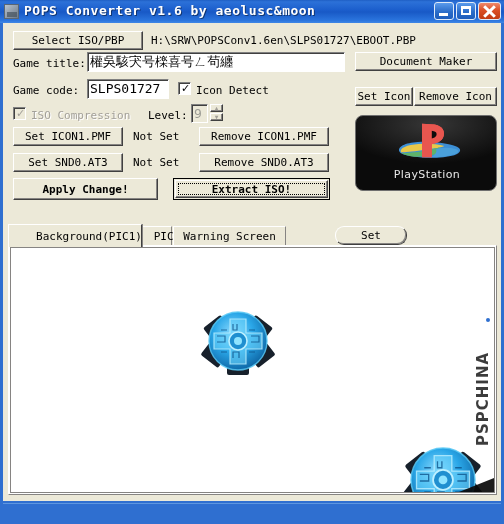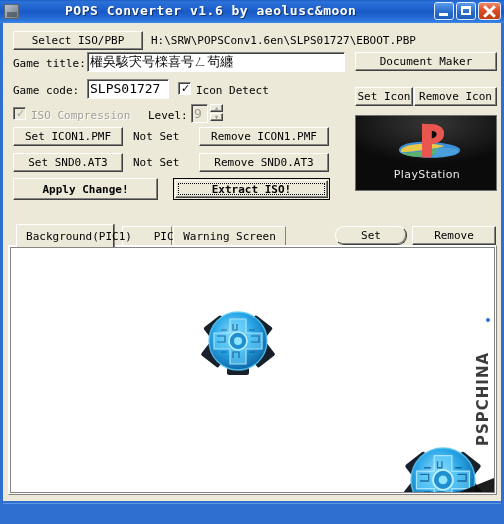--- a/index.html
+++ b/index.html
@@ -55,21 +55,20 @@
   #titlebar-text {
     position: absolute;
     left: 24px; top: 3px;
     color: #ffffff;
     font-family: "DejaVu Sans Mono", "Liberation Mono", monospace;
     font-size: 13px;
     font-weight: bold;
     letter-spacing: 0.5px;
     white-space: nowrap;
     text-shadow: 1px 1px 0 rgba(0,0,0,.45);
-    margin-left: 41px;
   }
 
   .wbtn {
     position: absolute;
     top: 2px;
     width: 20px; height: 18px;
     border: 1px solid #dfeaf8;
     border-radius: 3px;
     box-sizing: border-box;
   }
@@ -280,21 +279,21 @@
     overflow: hidden;
   }
 
   
   #ps-box {
     position: absolute;
     left: 352px; top: 92px;
     width: 142px; height: 76px;
     background: #0b0b0b;
     border: 1px solid #6f6f6f;
-    border-radius: 0;
+    border-radius: 8px;
     box-sizing: border-box;
     overflow: hidden;
   }
   #ps-box .glow {
     position: absolute;
     left: -20px; top: -32px;
     width: 190px; height: 80px;
     background: radial-gradient(ellipse at 50% 50%, rgba(90,90,90,.55), rgba(0,0,0,0) 70%);
   }
   #ps-logo {
@@ -445,26 +444,25 @@
     <div class="btn" style="left:10px; top:130px; width:110px; height:19px;">Set SND0.AT3</div>
     <div class="lbl" style="left:130px; top:133px;">Not Set</div>
     <div class="btn" style="left:196px; top:130px; width:130px; height:19px;">Remove SND0.AT3</div>
 
     <div class="btn bold" style="left:10px; top:155px; width:145px; height:22px;">Apply Change!</div>
     <div class="btn defbtn bold" style="left:170px; top:155px; width:157px; height:22px;padding-left:6px;">
       <span class="inner">Extract ISO!</span>
     </div>
 
     <div id="tabpanel">
-      <div class="tab active" style="left:8px; width:98px;padding-left:28px;">Background(PIC1)</div>
+      <div class="tab active" style="left:0px; width:134px;padding-left:28px;">Background(PIC1)</div>
       <div class="tab" style="left:114px; width:50px;padding-left:40px;">PICO</div>
       <div class="tab" style="left:165px; width:113px;">Warning Screen</div>
 
       <div class="btn" style="left:327px; top:0px; width:72px; height:19px;border-radius:9px;">Set</div>
-      <div class="btn" style="left:404px; top:0px; width:84px; height:19px;">Remove</div>
 
       <div id="tab-body">
         <div id="tab-body-inner">
           <div id="bg-art">
 
             <div class="emblem" style="left:188px; top:58px; width:78px; height:72px;">
               <svg viewBox="0 0 78 72" width="78" height="72">
                 <defs>
                   <radialGradient id="g1" cx="42%" cy="36%" r="70%">
                     <stop offset="0%" stop-color="#8fdcff"></stop>

